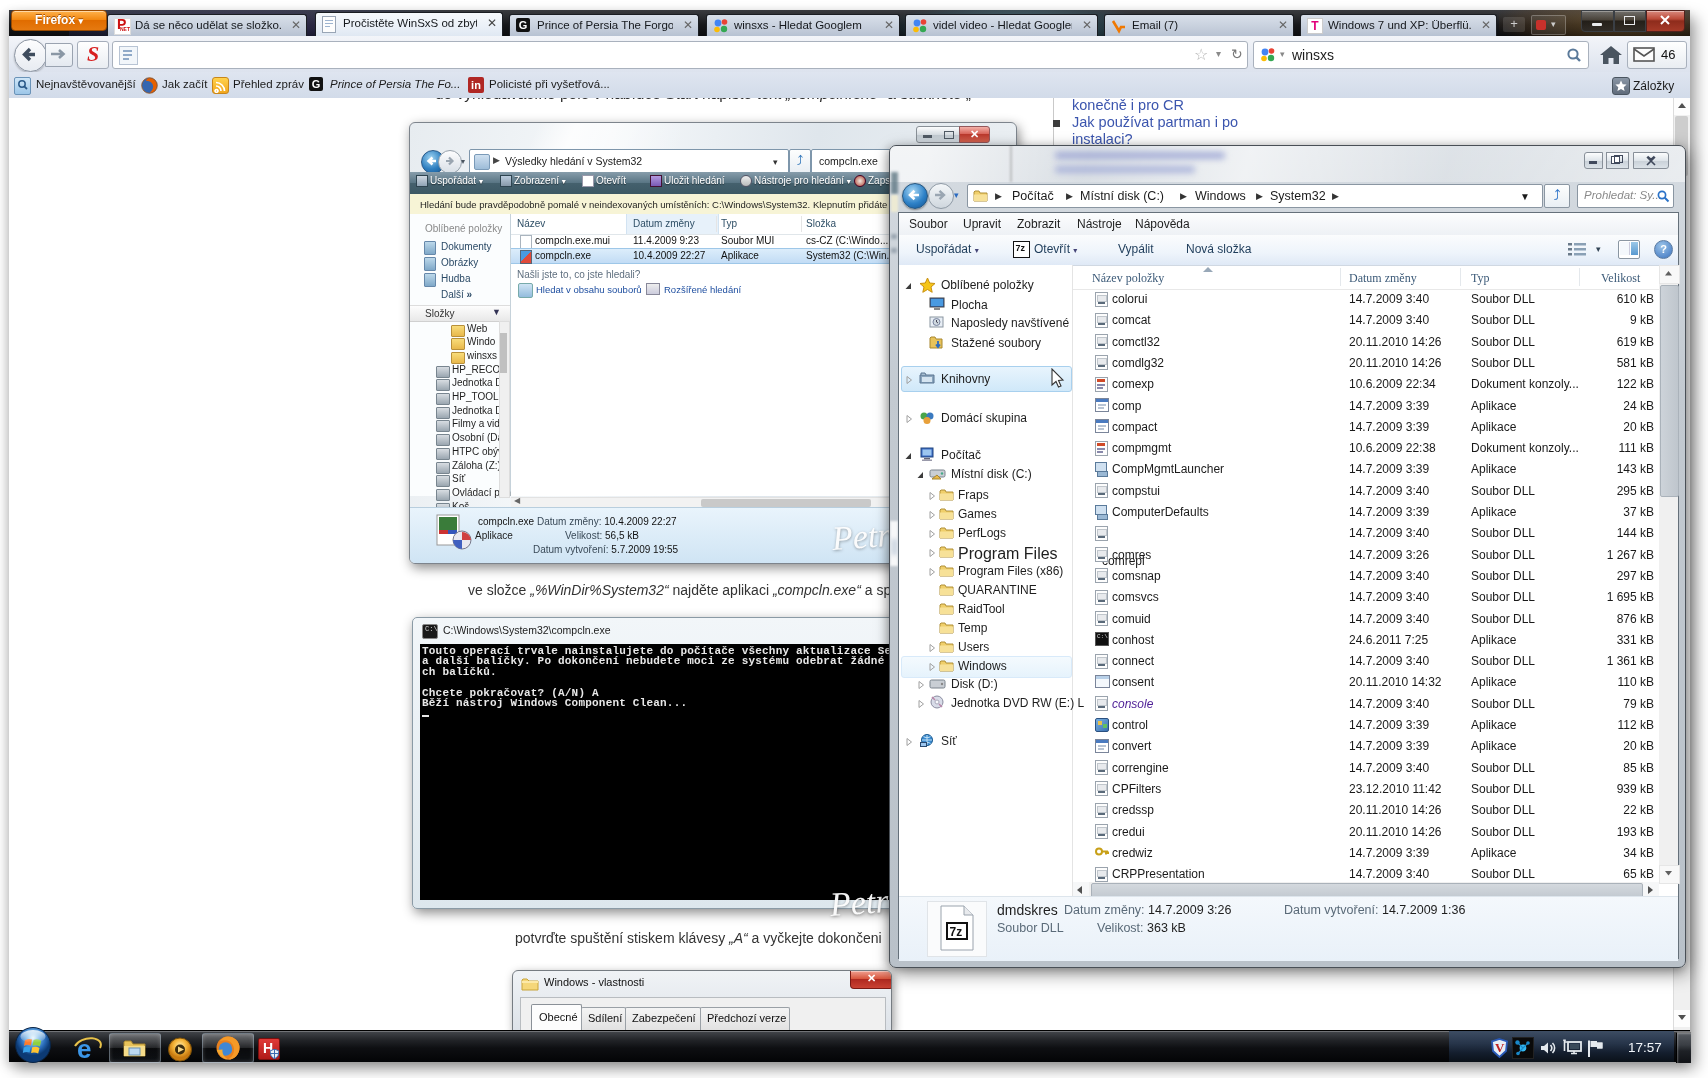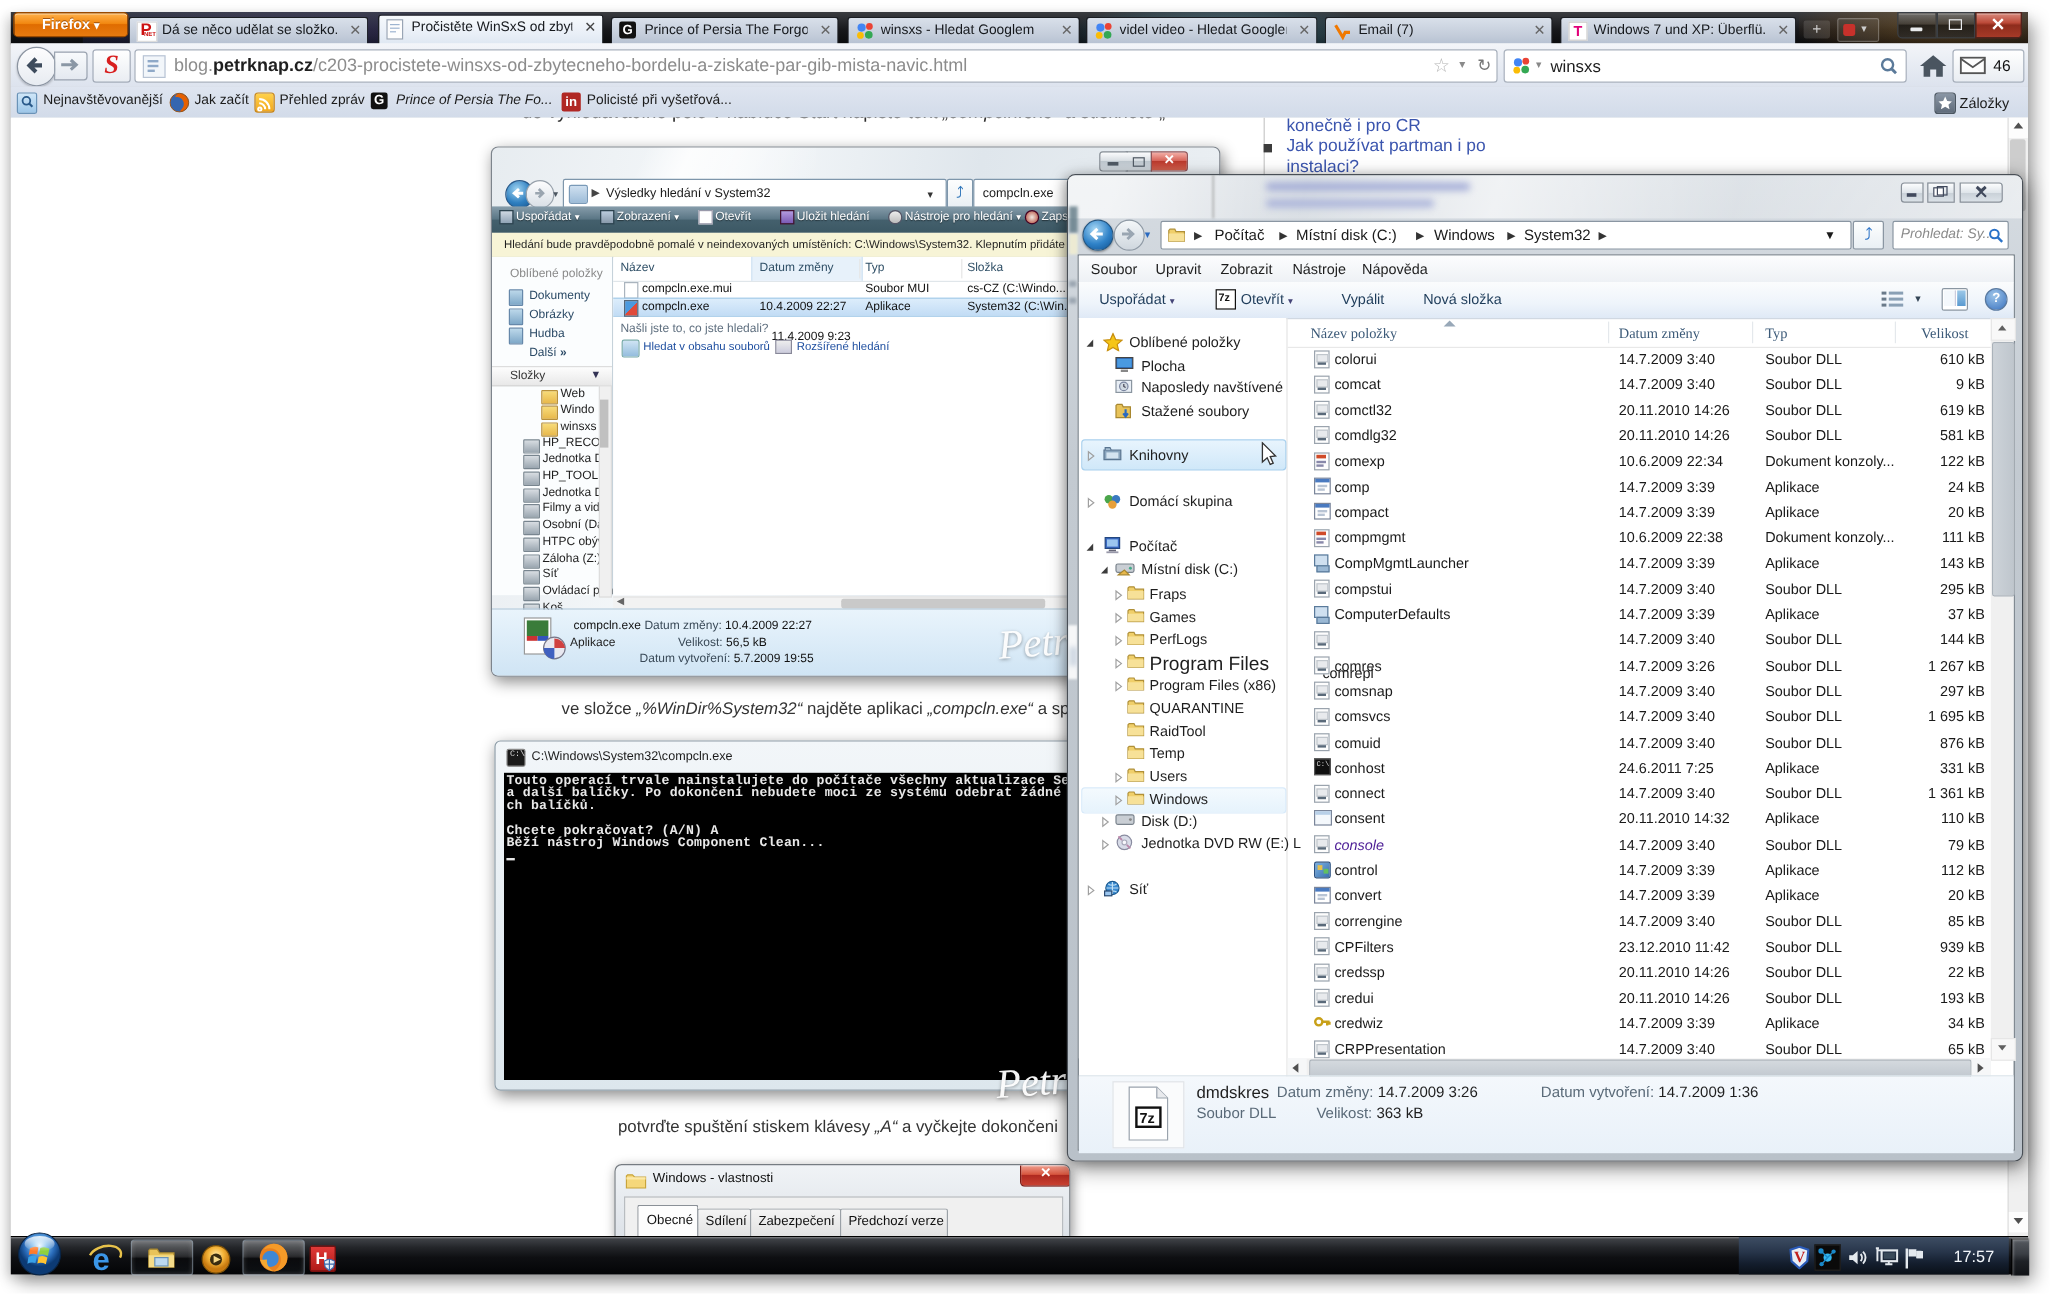--- a/index.html
+++ b/index.html
@@ -103,21 +103,20 @@
 <div class="a" style="left:36px;top:33px;width:26px;height:22px;border-radius:0 3px 3px 0;background:linear-gradient(#f8fafc,#e4e9f0);border:1px solid #9aa3b0;"><svg width="24" height="20">
         <path d="M5 10 L17 10 M13 6 L17.5 10 L13 14" stroke="#8a97a5" stroke-width="2.6" fill="none"></path>
       </svg></div>
 <div class="a" style="left:68px;top:31px;width:30px;height:26px;border-radius:3px;background:linear-gradient(#fff,#e9edf2);border:1px solid #a5adba;text-align:center;"><span style="font-family:'Liberation Serif',serif;font-style:italic;font-weight:bold;color:#d81f1f;font-size:22px;line-height:24px;">S</span></div>
 <div class="a" style="left:103px;top:31px;width:1134px;height:26px;border-radius:3px;background:#fff;border:1px solid #a9b1bd;">
 <div class="a" style="left:6px;top:4px;width:17px;height:17px;background:#f2f6fa;border:1px solid #b8c4d4;">
         <div style="position:absolute;left:3px;top:3px;width:9px;height:1.5px;background:#8fa9c8;"></div>
         <div style="position:absolute;left:3px;top:7px;width:9px;height:1.5px;background:#8fa9c8;"></div>
         <div style="position:absolute;left:3px;top:11px;width:6px;height:1.5px;background:#8fa9c8;"></div>
       </div>
-<div class="tx" style="left:32px;top:4px;font-size:15px;color:#8c8c8c;">blog.<b style="color:#1f1f1f;">petrknap.cz</b>/c203-procistete-winsxs-od-zbytecneho-bordelu-a-ziskate-par-gib-mista-navic.html</div>
 <div class="tx" style="left:1081px;top:3px;color:#b5b5b5;font-size:16px;">☆</div>
 <div class="tx" style="left:1103px;top:6px;color:#8a8a8a;font-size:10px;">▾</div>
 <div class="tx" style="left:1118px;top:4px;color:#777;font-size:14px;">↻</div>
 </div>
 <div class="a" style="left:1244px;top:31px;width:334px;height:26px;border-radius:3px;background:#fff;border:1px solid #a9b1bd;">
 <div class="a" style="left:6px;top:5px;"><svg width="16" height="16">
           <circle cx="5" cy="5" r="3.4" fill="#4285f4"></circle>
           <circle cx="11.5" cy="4" r="2.8" fill="#ea4335"></circle>
           <circle cx="4" cy="11.5" r="2.8" fill="#fbbc05"></circle>
           <circle cx="11" cy="11" r="3.2" fill="#34a853"></circle>
@@ -280,21 +279,21 @@
 <div class="tx" style="left:6px;top:4px;font-size:10px;color:#2f4f66;">Název</div>
 <div class="tx" style="left:122px;top:4px;font-size:10px;color:#2f4f66;">Datum změny</div>
 <div class="tx" style="left:210px;top:4px;font-size:10px;color:#2f4f66;">Typ</div>
 <div class="tx" style="left:295px;top:4px;font-size:10px;color:#2f4f66;">Složka</div>
 <div class="a" style="left:290px;top:2px;width:1px;height:16px;background:#e5e5e5;"></div>
 <div class="a" style="left:205px;top:2px;width:1px;height:16px;background:#e5e5e5;"></div>
 </div>
 <div class="a" style="left:101px;top:111px;width:505px;height:14px;">
 <div class="a" style="left:9px;top:1px;width:10px;height:12px;background:#fff;border:1px solid #aab4be;"></div>
 <div class="tx" style="left:24px;top:1px;font-size:10px;color:#111;">compcln.exe.mui</div>
-<div class="tx" style="left:132px;top:1px;font-size:10px;color:#111;margin-top:40px;">11.4.2009 9:23</div>
+<div class="tx" style="left:122px;top:1px;font-size:10px;color:#111;">11.4.2009 9:23</div>
 <div class="tx" style="left:210px;top:1px;font-size:10px;color:#111;">Soubor MUI</div>
 <div class="tx" style="left:295px;top:1px;font-size:10px;color:#111;">cs-CZ (C:\Windo...</div>
         </div>
 <div class="a" style="left:101px;top:125px;width:505px;height:14px;background:linear-gradient(#dcedfb,#c2dcf5);border-top:1px solid #9ec7e8;border-bottom:1px solid #9ec7e8;">
 <div class="a" style="left:9px;top:1px;width:10px;height:12px;background:linear-gradient(135deg,#4a9ae0 50%,#e04a3a 50%);border:1px solid #567;"></div>
 <div class="tx" style="left:24px;top:1px;font-size:10px;color:#111;">compcln.exe</div>
 <div class="tx" style="left:122px;top:1px;font-size:10px;color:#111;">10.4.2009 22:27</div>
 <div class="tx" style="left:210px;top:1px;font-size:10px;color:#111;">Aplikace</div>
 <div class="tx" style="left:295px;top:1px;font-size:10px;color:#111;">System32 (C:\Win...</div>
         </div>

